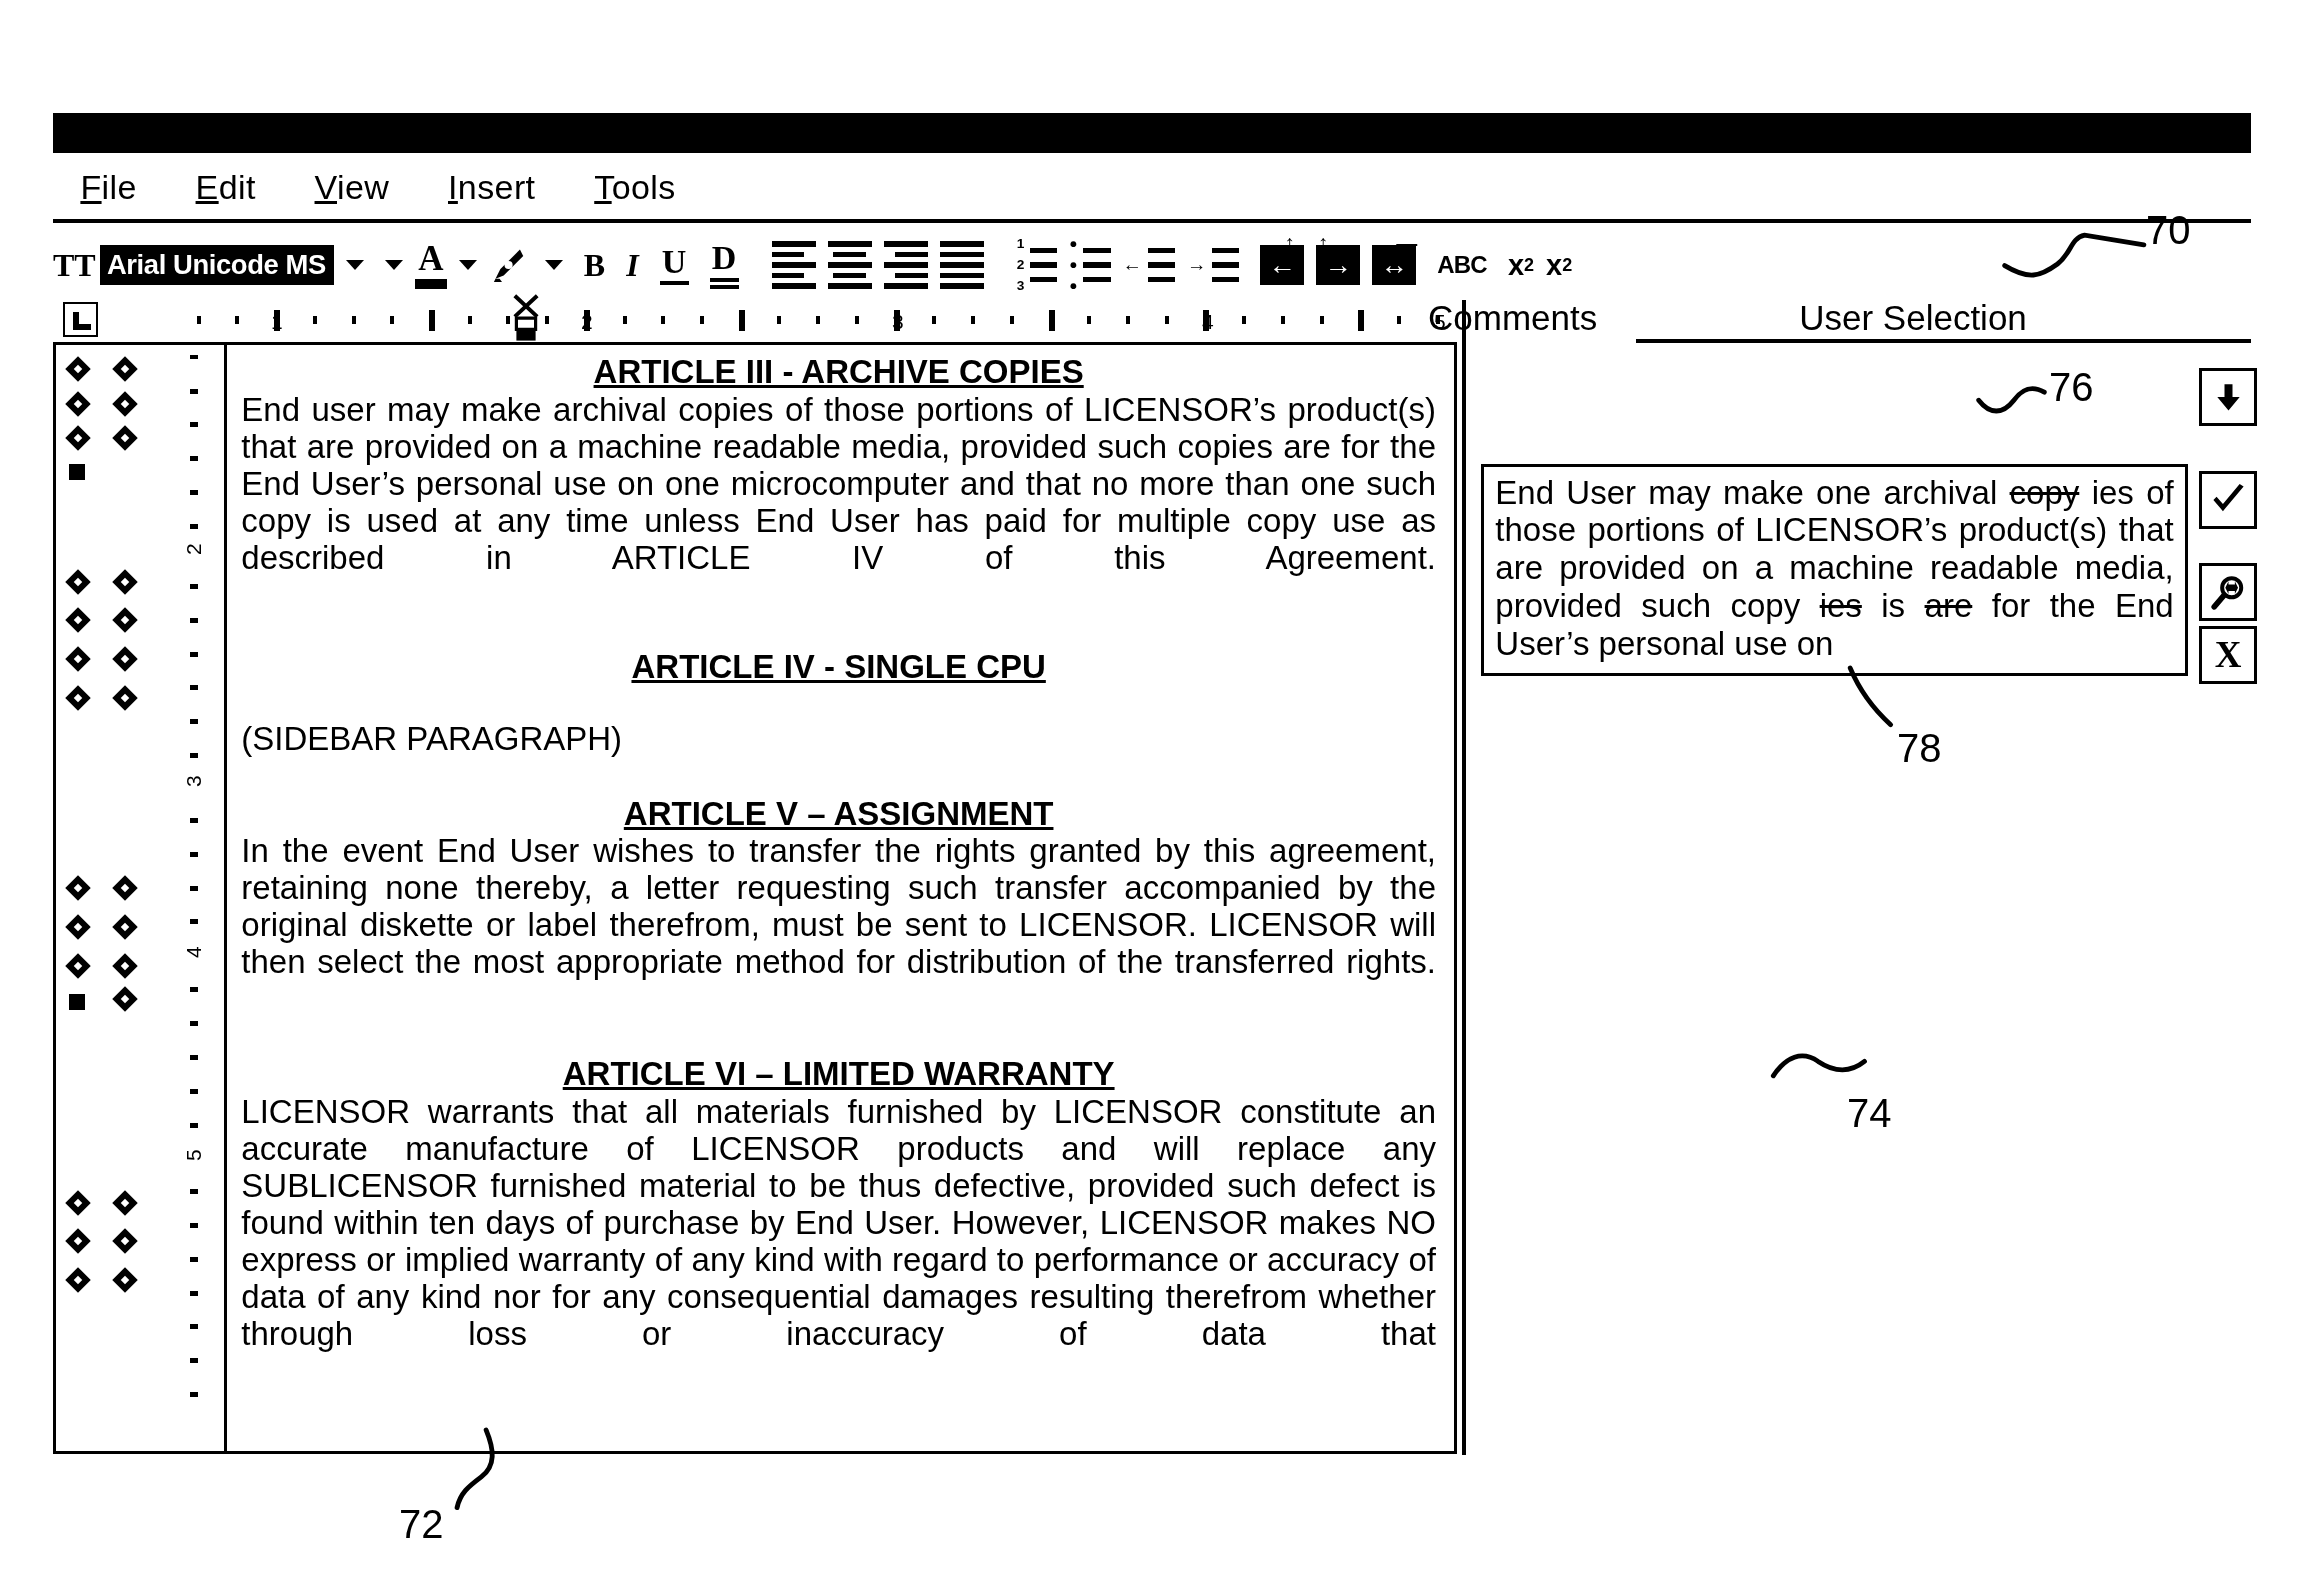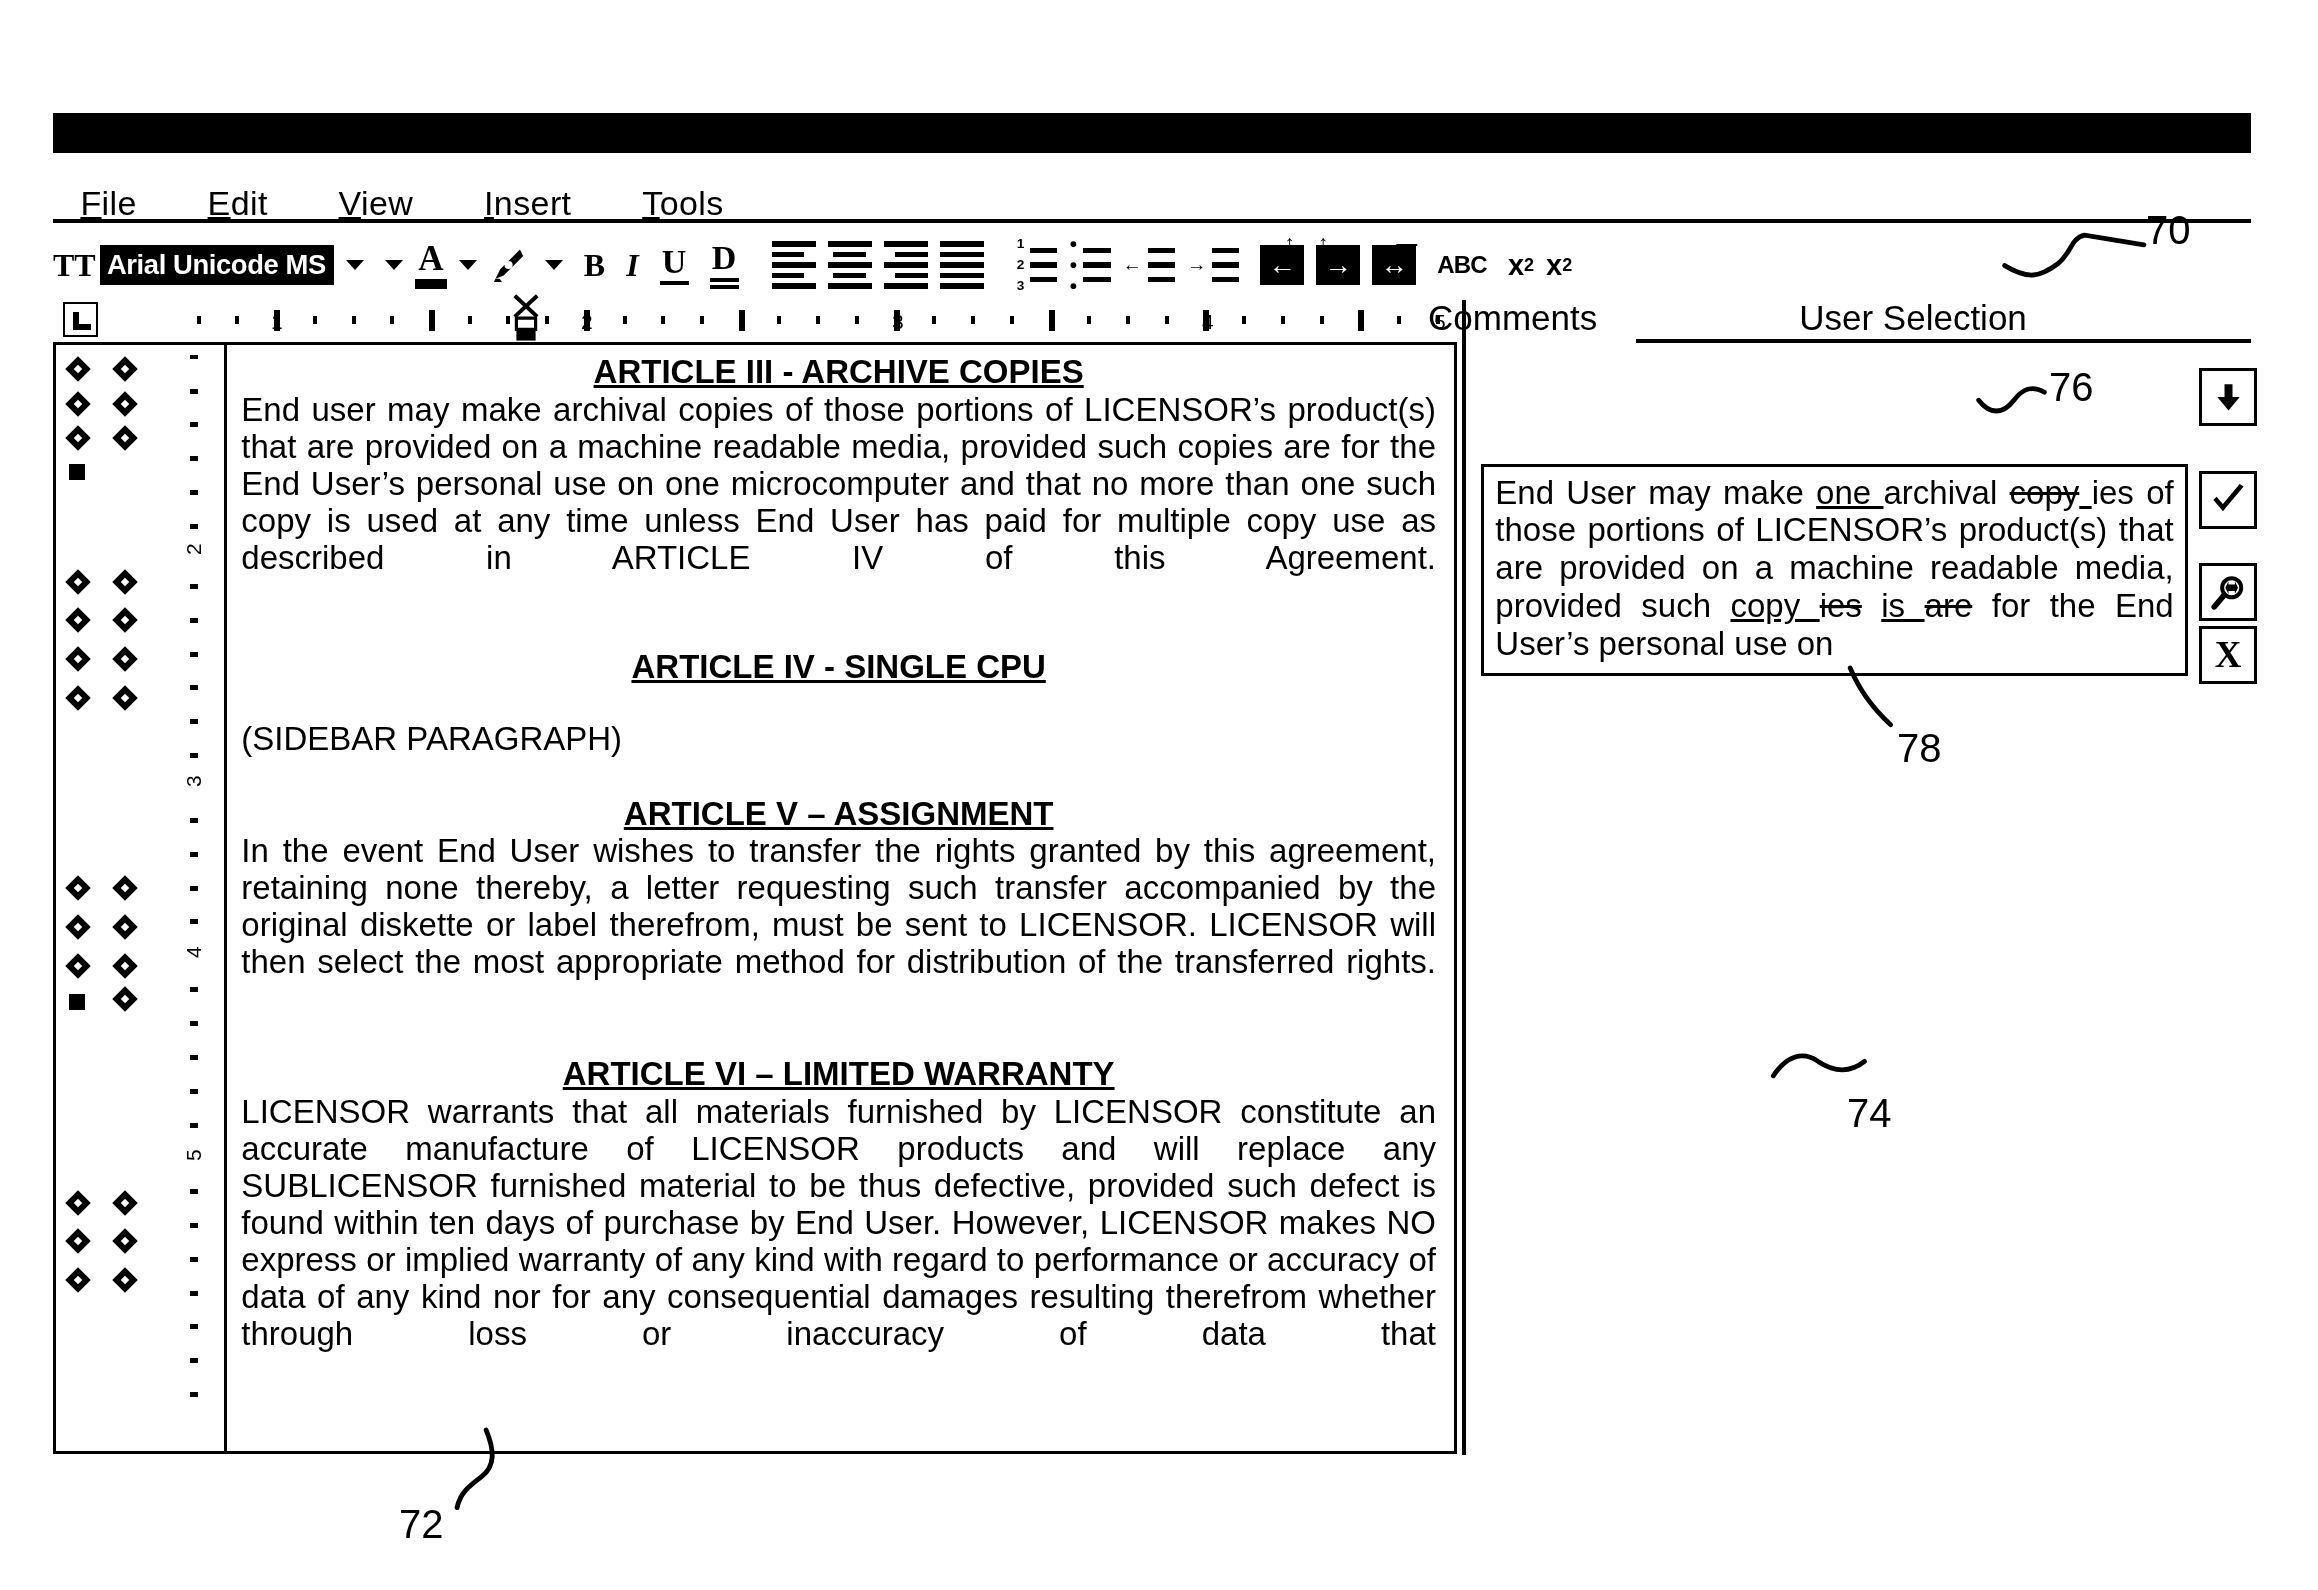--- a/index.html
+++ b/index.html
@@ -26,26 +26,26 @@
     top: 113px;
     width: 2198px;
     height: 40px;
     background: #000000;
   }
 
   
   .menubar {
     position: absolute;
     left: 53px;
-    top: 174px;
+    top: 158px;
     width: 2198px;
     height: 58px;
     display: flex;
     align-items: center;
-    gap: 16px;
+    gap: 4px;
   }
   .menu-item {
     font-size: 34px;
     letter-spacing: 0.4px;
     padding: 0 27.4px;
     white-space: nowrap;
     font-family: "Liberation Sans", sans-serif;
   }
   .menu-item .mn { text-decoration: underline; }
 
@@ -341,21 +341,21 @@
     padding: 6.5px 11.3px 9.7px 11.3px;
     background: #fff;
   }
   .cmt-box p {
     margin: 0;
     font-size: 33px;
     line-height: 1.15;
     text-align: justify;
     font-family: "Liberation Sans", sans-serif;
   }
-  .ins { text-decoration: underline; }
+  .ins { }
   .del { text-decoration: line-through; }
 
   
   .btnstrip {
     position: absolute;
     left: 2199px;
     top: 368px;
     width: 60px;
   }
   .sbtn {

